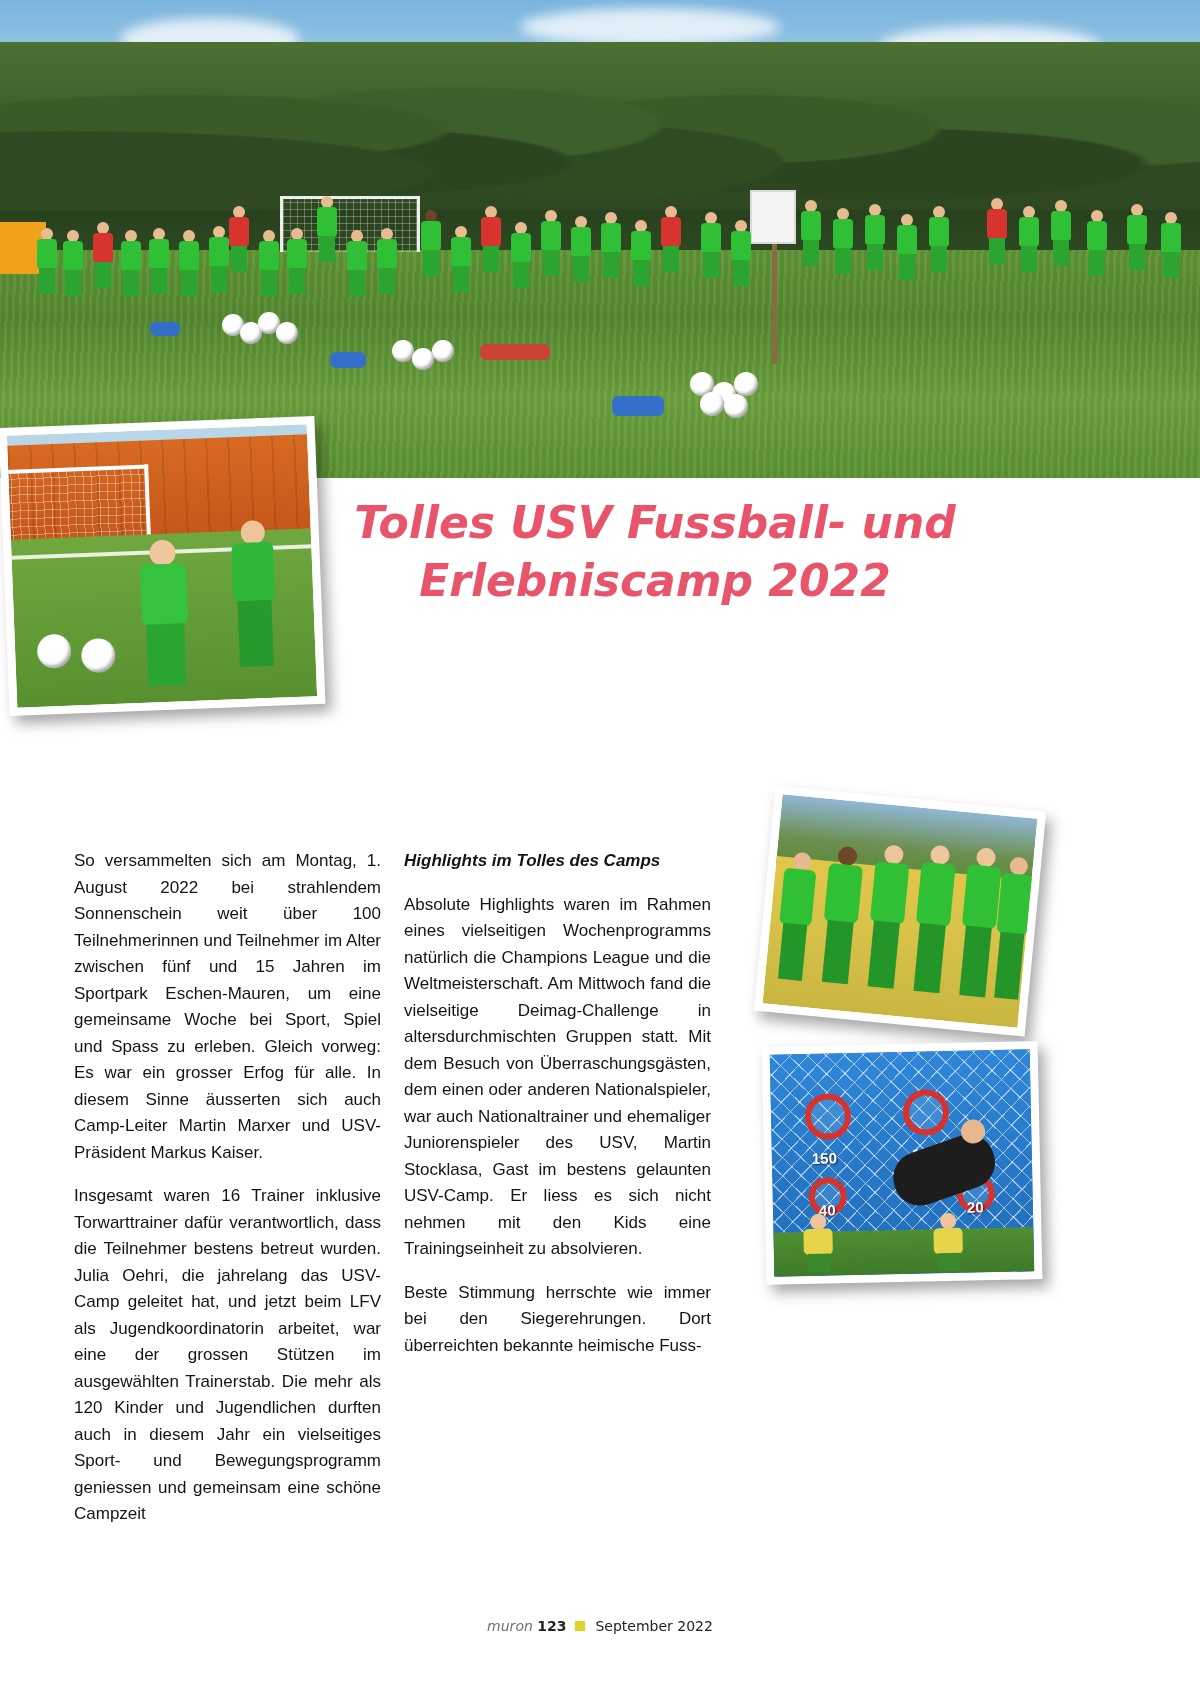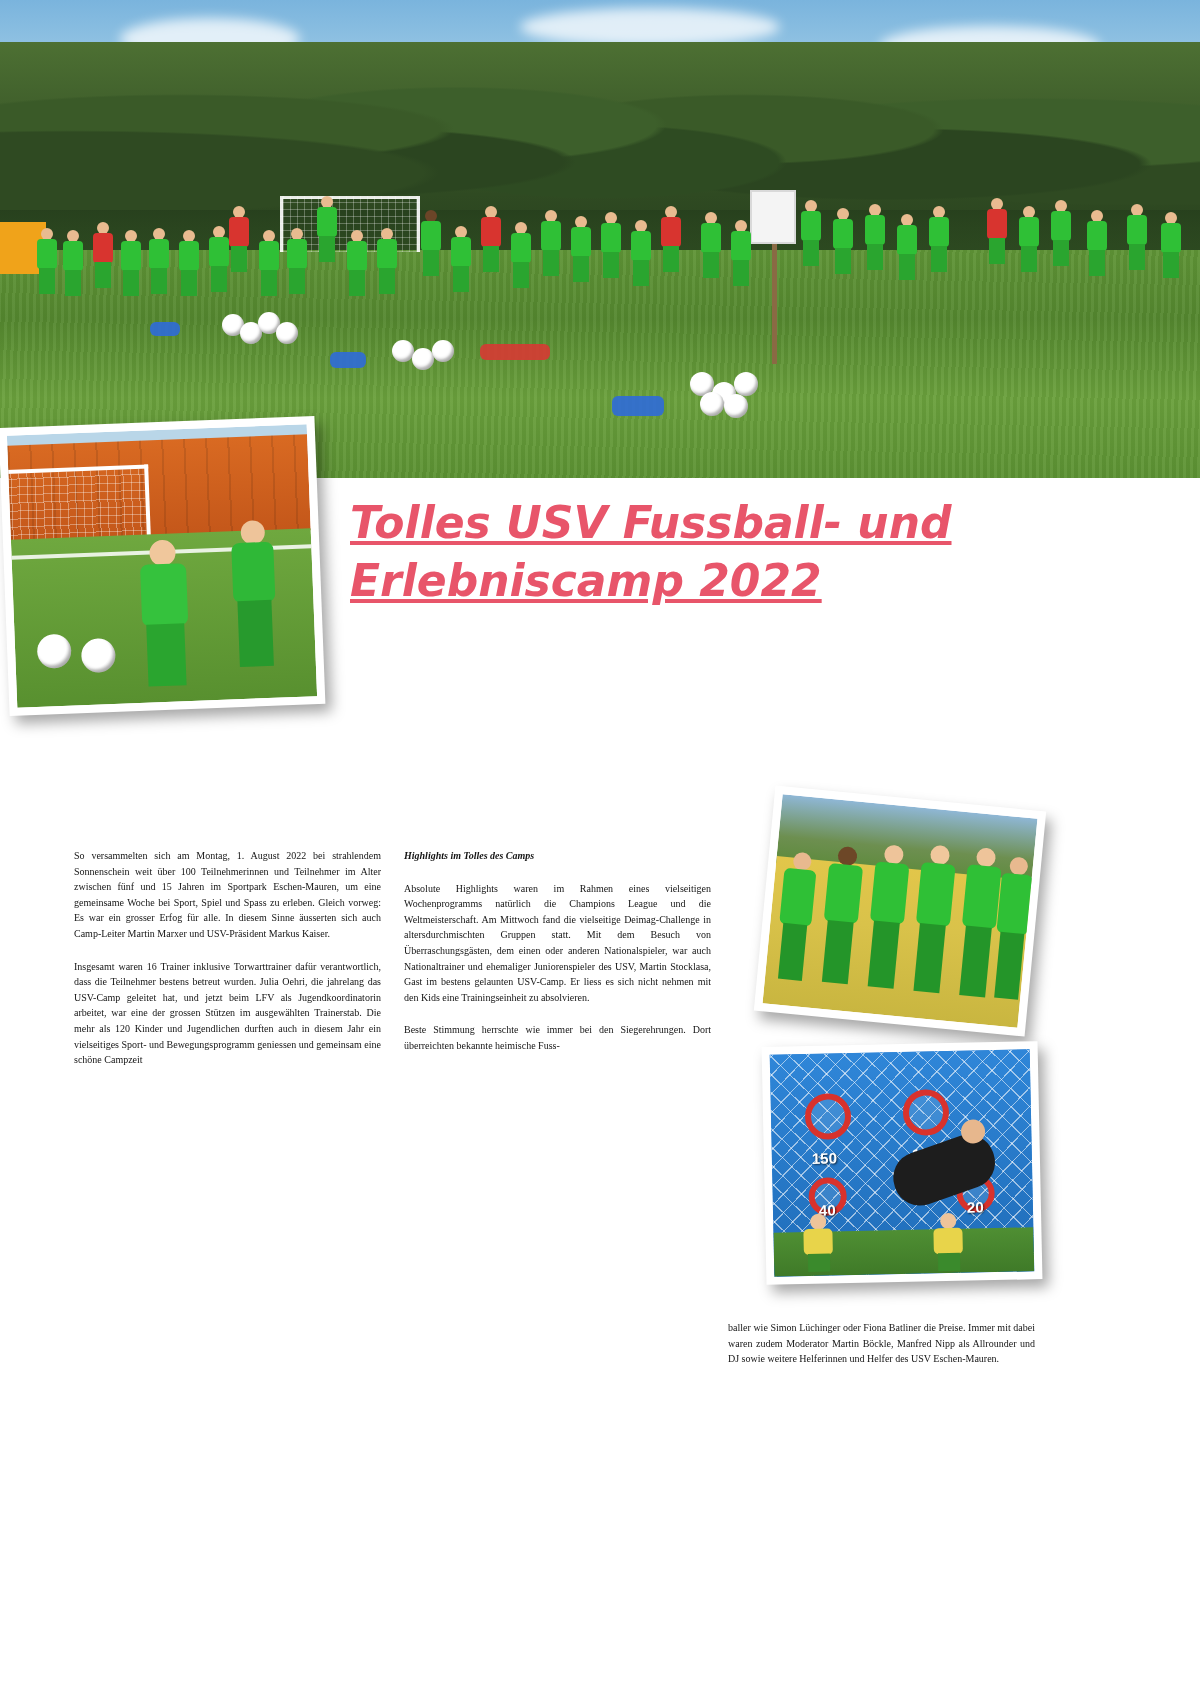--- a/index.html
+++ b/index.html
@@ -134,42 +134,41 @@
     text-shadow: 1px 1px 2px rgba(0,0,0,.7); }
   .p3-keeper{ position:absolute; left:120px; top:92px; width:104px; height:54px;
     background:#1d1d1d; border-radius:26px; transform:rotate(-18deg);}
   .p3-keeper:after{content:"";position:absolute;left:80px;top:-12px;width:24px;height:24px;border-radius:50%;background:#e7b78d;}
   .p3-grass{position:absolute;left:0;bottom:0;width:100%;height:44px;background:linear-gradient(180deg,#4f8f33,#3f7a28);}
 
   
   .headline {
     position: absolute;
     left: 350px; top: 494px; width: 610px;
-    text-align: left;
+    text-align: center;
     color: #e8556a;
     font-size: 44px;
     line-height: 1.32;
     font-style: italic;
     font-family: "DejaVu Sans", sans-serif;
-    text-decoration: underline;
   }
   .lead {
     position: absolute;
     left: 338px; top: 672px; width: 596px;
     text-align: center;
     font-size: 16.5px;
     line-height: 1.62;
     font-style: italic;
     color: #1b1b1b;
     font-family: "DejaVu Sans", sans-serif;
   }
 
   
-  .col { position:absolute; font-size: 10px; line-height: 1.56; color:#141414;
-         text-align: justify; font-family:Liberation Serif, serif; }
+  .col { position:absolute; font-size: 17px; line-height: 1.56; color:#141414;
+         text-align: justify; font-family:Liberation Sans, sans-serif; }
   #col1 { left: 74px; top: 848px; width: 307px; }
   #col2 { left: 404px; top: 848px; width: 307px; }
   #col3 { left: 728px; top: 1320px; width: 307px; }
   .col p { margin-bottom: 17px; }
   .col p:last-child { margin-bottom: 0; }
   .sub { font-weight: bold; font-style: italic; margin-bottom: 2px; }
 
   
   .footer {
     position:absolute; left:0; top:1618px; width:1200px;
@@ -483,18 +482,21 @@
     <p>So versammelten sich am Montag, 1. August 2022 bei strahlendem Sonnenschein weit über 100 Teilnehmerinnen und Teilnehmer im Alter zwischen fünf und 15 Jahren im Sportpark Eschen-Mauren, um eine gemeinsame Woche bei Sport, Spiel und Spass zu erleben. Gleich vorweg: Es war ein grosser Erfog für alle. In diesem Sinne äusserten sich auch Camp-Leiter Martin Marxer und USV-Präsident Markus Kaiser.</p>
     <p>Insgesamt waren 16 Trainer inklusive Torwarttrainer dafür verantwortlich, dass die Teilnehmer bestens betreut wurden. Julia Oehri, die jahrelang das USV-Camp geleitet hat, und jetzt beim LFV als Jugendkoordinatorin arbeitet, war eine der grossen Stützen im ausgewählten Trainerstab. Die mehr als 120 Kinder und Jugendlichen durften auch in diesem Jahr ein vielseitiges Sport- und Bewegungsprogramm geniessen und gemeinsam eine schöne Campzeit</p>
   </div>
 
   <div class="col" id="col2">
     <p class="sub">Highlights im Tolles des Camps</p>
     <p>Absolute Highlights waren im Rahmen eines vielseitigen Wochenprogramms natürlich die Champions League und die Weltmeisterschaft. Am Mittwoch fand die vielseitige Deimag-Challenge in altersdurchmischten Gruppen statt. Mit dem Besuch von Überraschungsgästen, dem einen oder anderen Nationalspieler, war auch Nationaltrainer und ehemaliger Juniorenspieler des USV, Martin Stocklasa, Gast im bestens gelaunten USV-Camp. Er liess es sich nicht nehmen mit den Kids eine Trainingseinheit zu absolvieren.</p>
     <p>Beste Stimmung herrschte wie immer bei den Siegerehrungen. Dort überreichten bekannte heimische Fuss-</p>
   </div>
 
-  <div class="col" id="col3">
-    <p>baller wie Simon Lüchinger oder Fiona Batliner die Preise. Immer mit dabei waren zudem Moderator Martin Böckle, Manfred Nipp als Allrounder und DJ sowie weitere Helferinnen und Helfer des USV Eschen-Mauren.</p>
-  </div>
-
+
+  <div class="footer">
+    <span class="brand">muron</span>
+    <span class="num">123</span>
+    <span class="sq"></span>
+    <span>September 2022</span>
+  </div>
 
 </div>
 
 </body></html>

